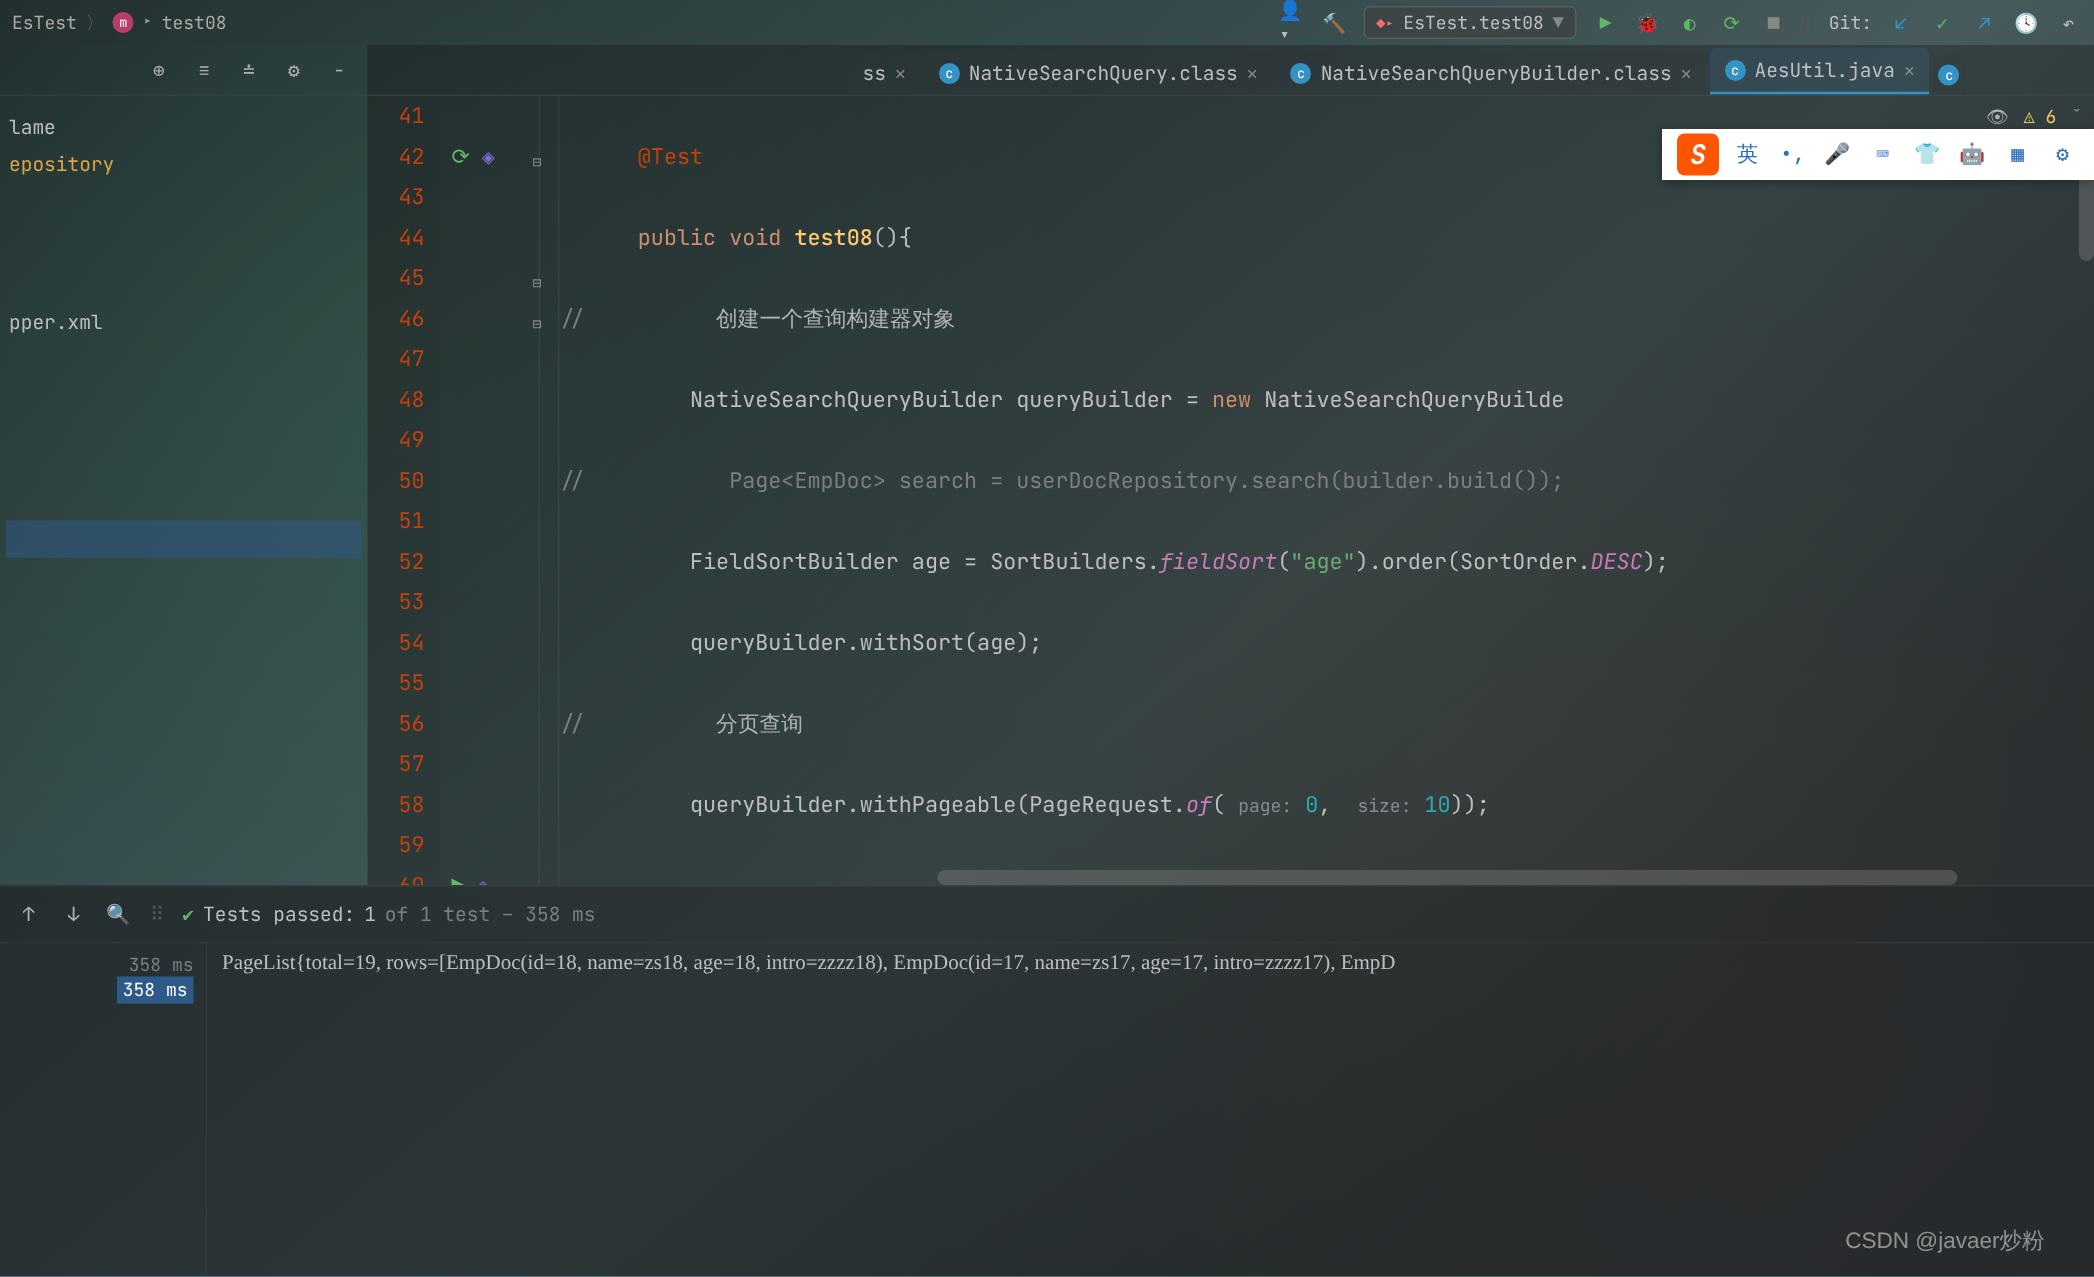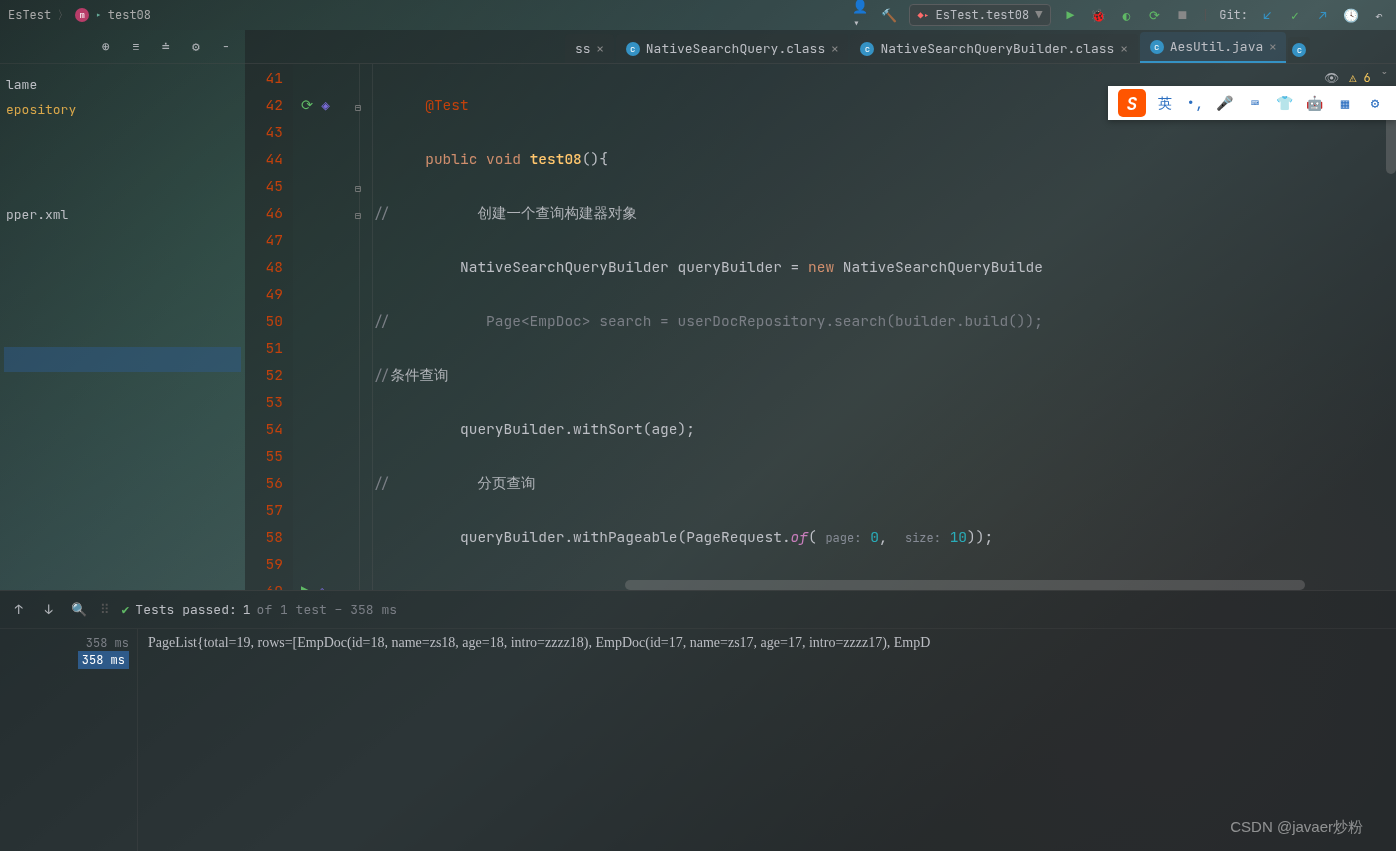--- a/index.html
+++ b/index.html
@@ -258,21 +258,21 @@
         <span class="fold-mark" style="top:111px">⊟</span>
         <span class="fold-mark" style="top:138px">⊟</span>
         <span class="fold-mark" style="top:516px">⊟</span>
       </div>
       <div class="code-content">
 <div class="code-line">      <span class="ann">@Test</span></div>
 <div class="code-line">      <span class="kw">public</span> <span class="kw">void</span> <span class="method">test08</span><span>(){</span></div>
 <div class="code-line"><span class="comment">//</span>          <span class="comment-zh">创建一个查询构建器对象</span></div>
 <div class="code-line">          <span>NativeSearchQueryBuilder queryBuilder = </span><span class="kw">new</span><span> NativeSearchQueryBuilde</span></div>
 <div class="code-line"><span class="comment">//</span>           <span class="comment">Page&lt;EmpDoc&gt; search = userDocRepository.search(builder.build());</span></div>
-<div class="code-line"><span class="comment">//</span><span class="comment-zh">条件查询</span></div>
+<div class="code-line">          <span>FieldSortBuilder age = SortBuilders.</span><span class="field">fieldSort</span><span>(</span><span class="str">"age"</span><span>).order(SortOrder.</span><span class="field">DESC</span><span>);</span></div>
 <div class="code-line">          <span>queryBuilder.withSort(age);</span></div>
 <div class="code-line"><span class="comment">//</span>          <span class="comment-zh">分页查询</span></div>
 <div class="code-line">          <span>queryBuilder.withPageable(PageRequest.</span><span class="field">of</span><span>( </span><span class="param-hint">page:</span> <span class="num">0</span><span>,  </span><span class="param-hint">size:</span> <span class="num">10</span><span>));</span></div>
 
 
 
 
 
 
 

